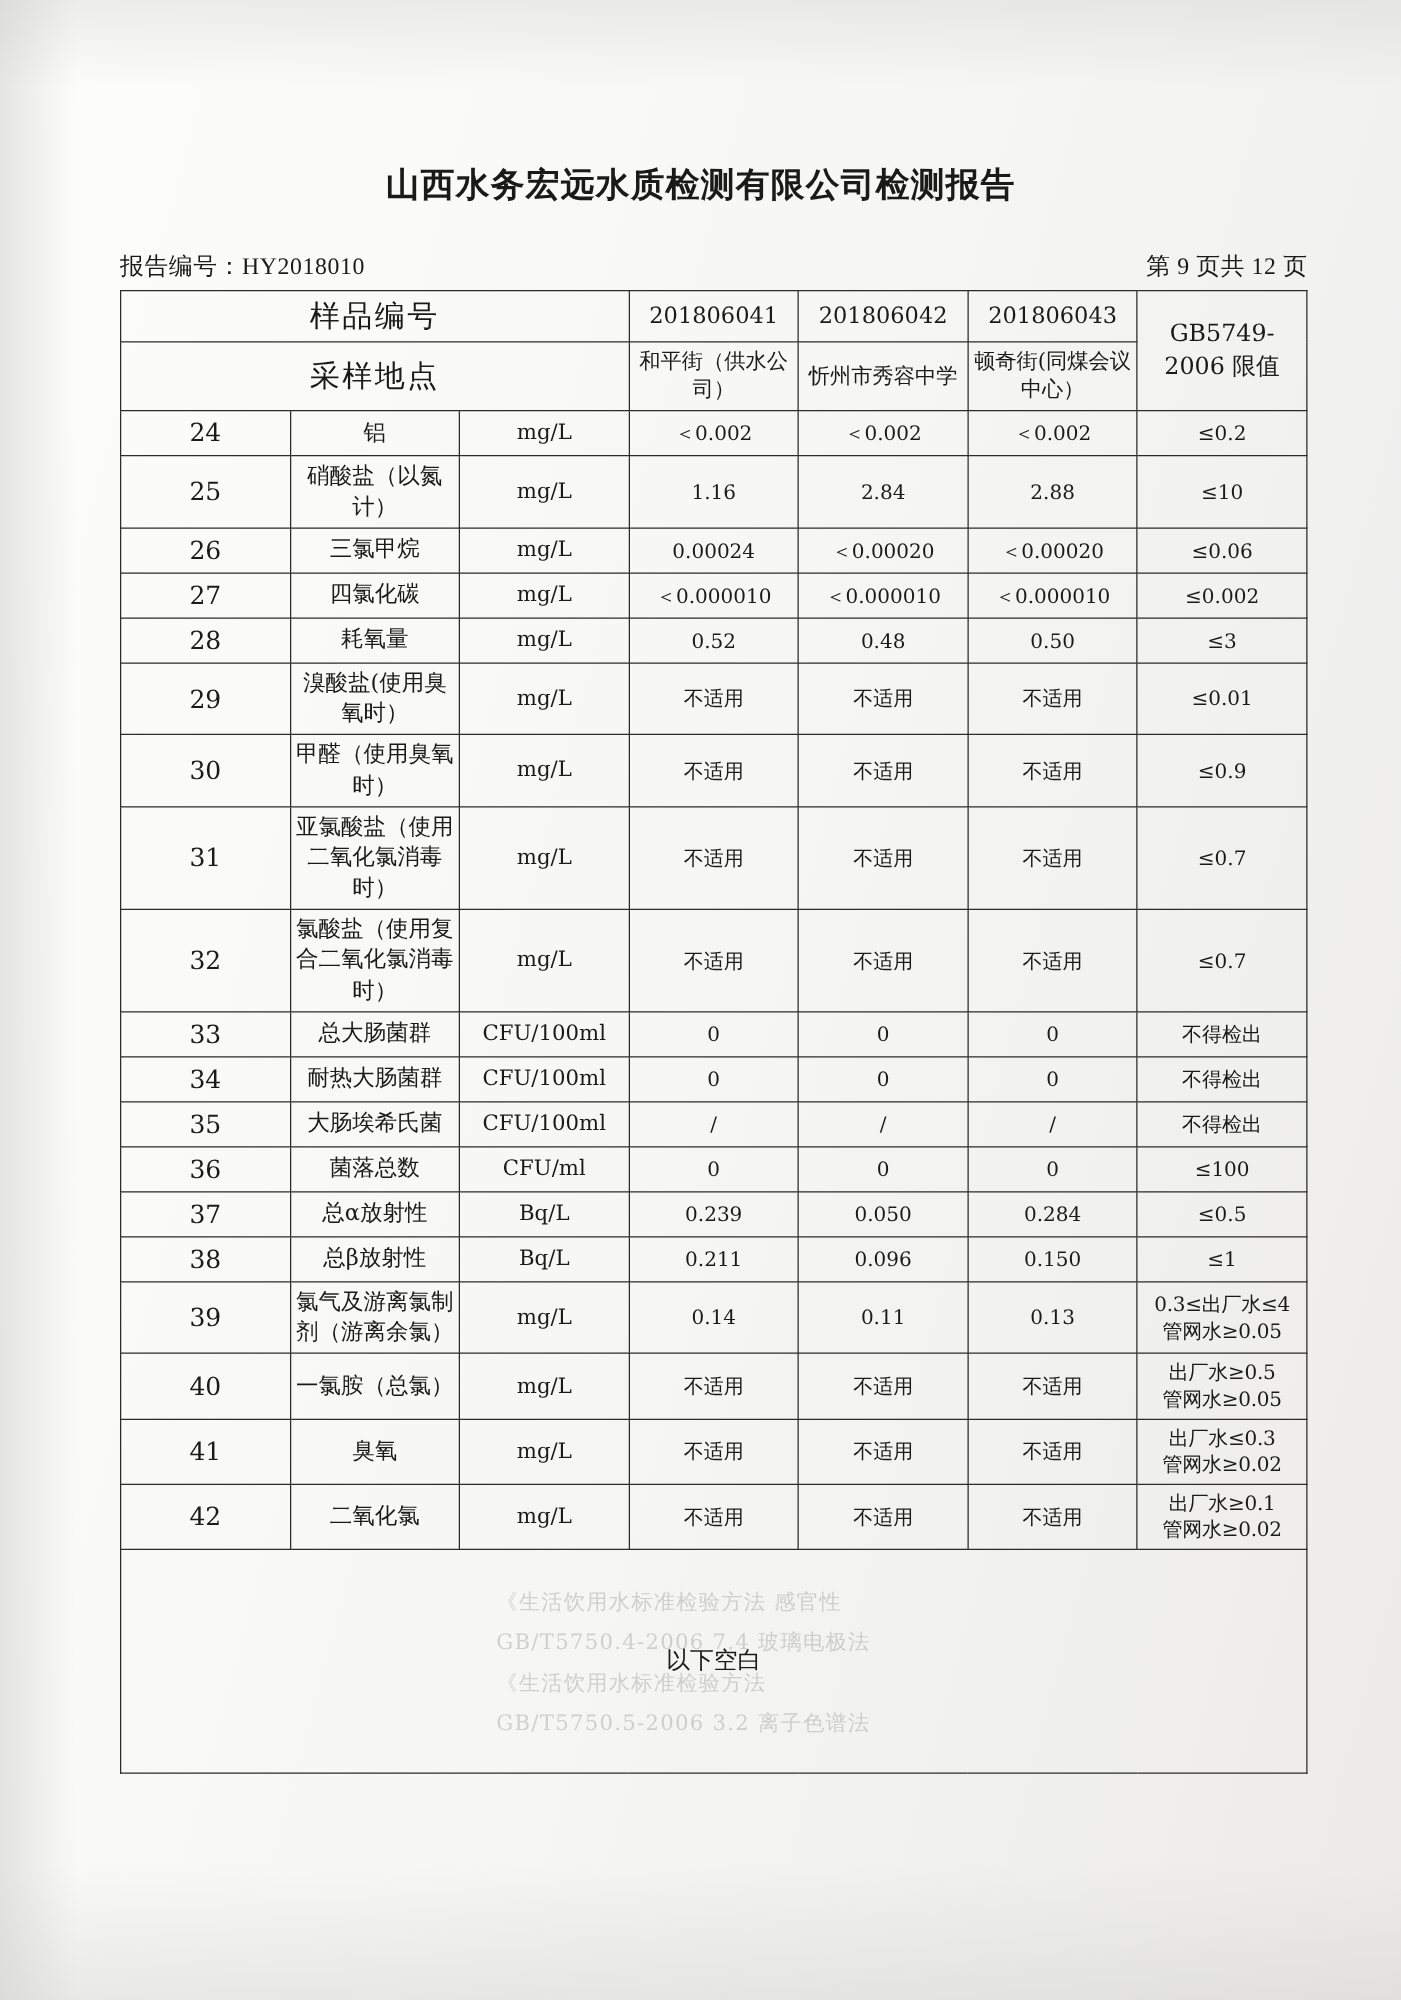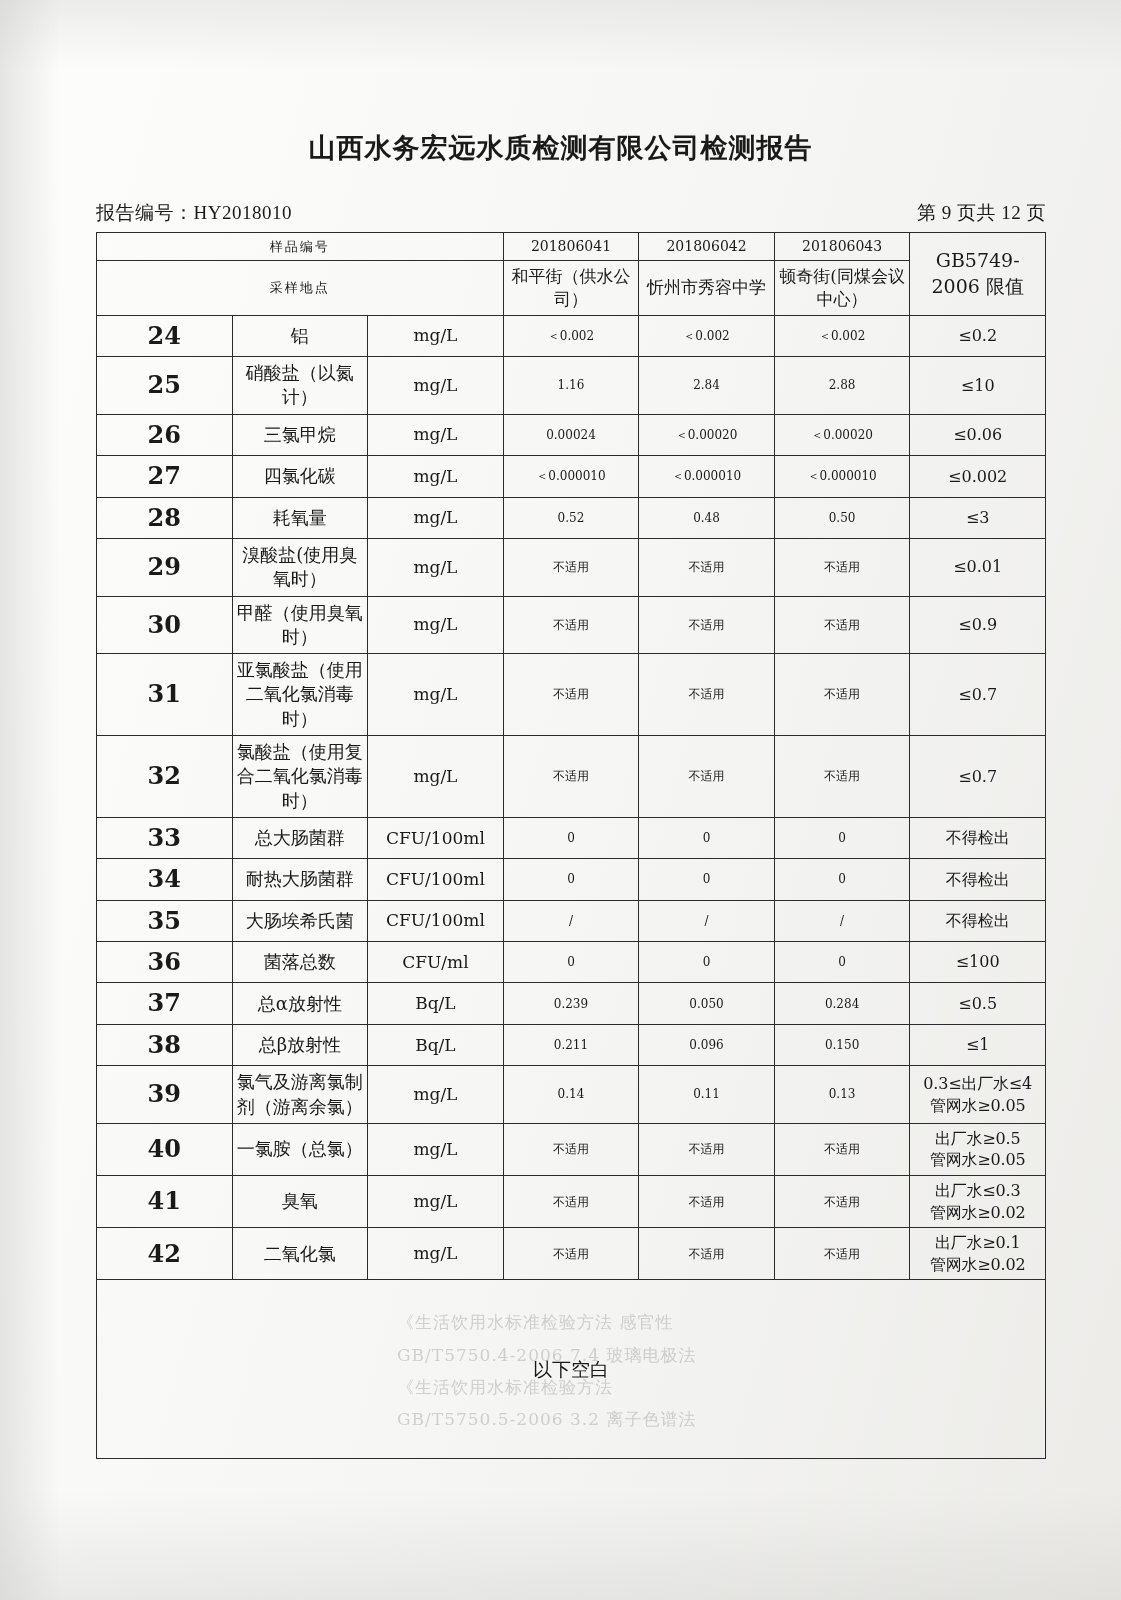--- a/index.html
+++ b/index.html
@@ -72,38 +72,38 @@
     font-size: 18px;
   }
   table.report td {
     border: 1px solid #2b2b2b;
     text-align: center;
     vertical-align: middle;
     padding: 4px 2px;
     line-height: 1.35;
     font-family: "DejaVu Serif", "Liberation Serif", serif;
   }
-  td.idx { width: 46px; font-size: 24px; font-weight: bold; }
+  td.idx { width: 46px; font-size: 20px; }
   td.name {
     width: 230px;
     text-align: left;
     padding-left: 14px;
     font-size: 18px;
   }
   td.unit { width: 112px; font-size: 17px; }
-  td.val { width: 132px; font-size: 12px; }
+  td.val { width: 132px; font-size: 16px; }
   td.limit { width: 132px; font-size: 16px; }
 
   
   td.hdr-label {
-    font-size: 13px;
+    font-size: 24px;
     text-align: center;
     letter-spacing: 2px;
   }
-  td.hdr-sample { font-size: 14px; }
+  td.hdr-sample { font-size: 18px; }
   td.hdr-site { font-size: 17px; line-height: 1.3; padding: 3px 4px; }
   td.hdr-std {
     font-size: 19px;
     line-height: 1.5;
   }
   .two-line { display: block; }
   .small-limit { font-size: 13.5px; line-height: 1.45; letter-spacing: -0.2px; }
 
   td.blank-cell {
     height: 170px;

